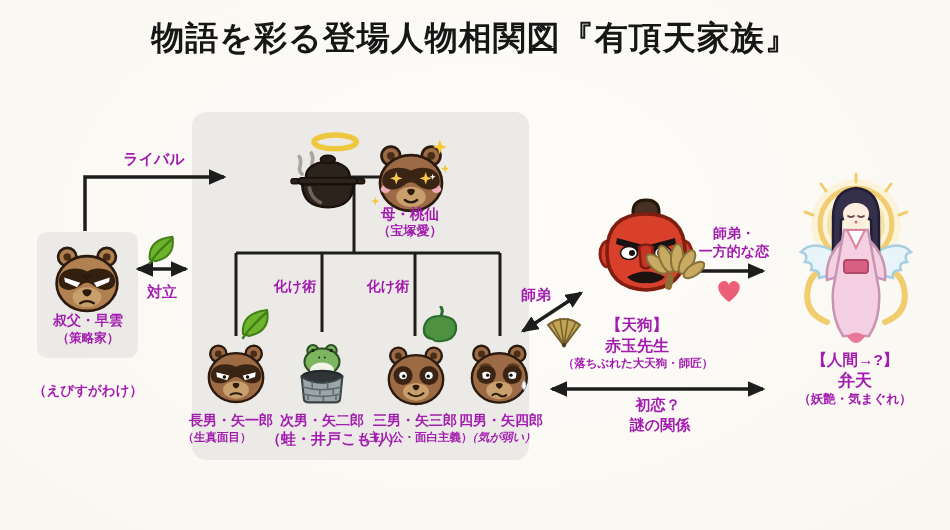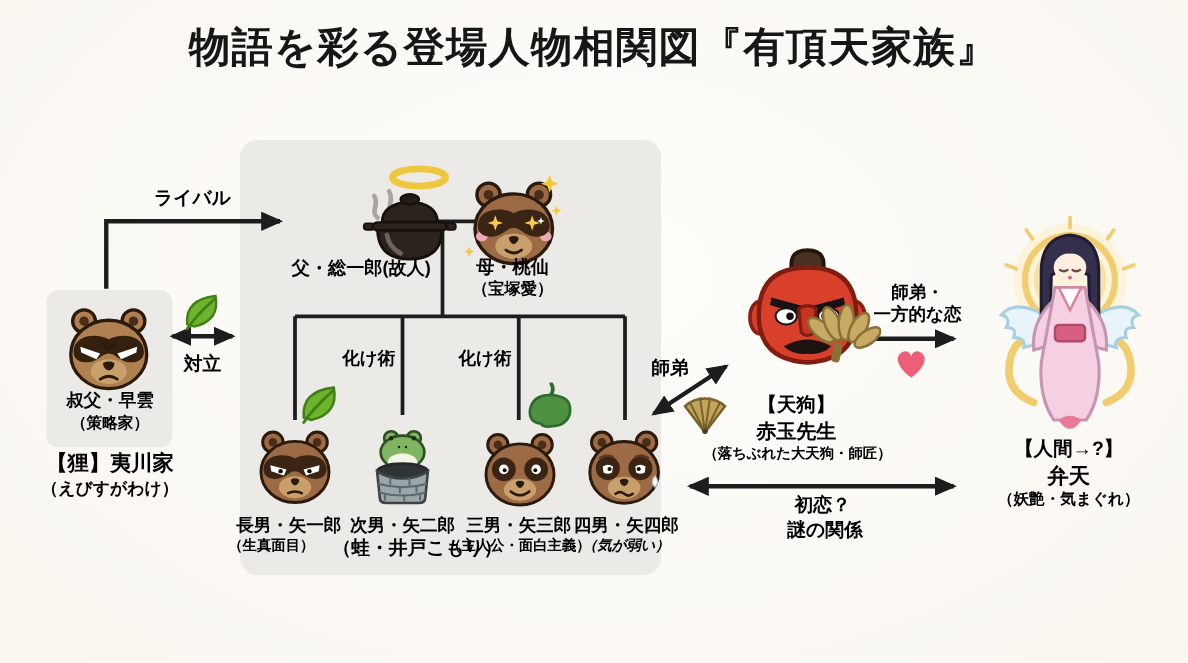--- a/index.html
+++ b/index.html
@@ -10,21 +10,21 @@
   }
   .stage{position:relative;width:950px;height:530px;}
   .title{
     position:absolute;top:16px;left:0;right:0;text-align:center;
     font-size:33px;font-weight:900;color:#161616;letter-spacing:1px;white-space:nowrap;
   }
   .panel{position:absolute;background:#eceae6;border-radius:14px;z-index:1;}
   .wires{position:absolute;left:0;top:0;z-index:2;pointer-events:none;}
   .chr{position:absolute;z-index:3;}
   .lbl{
-    position:absolute;z-index:4;text-align:center;color:#000000;
+    position:absolute;z-index:4;text-align:center;color:#a21caf;
     font-weight:800;line-height:1.12;white-space:nowrap;
   }
 </style>
 </head>
 <body>
 
 <div class="stage">
 
   <div class="title">物語を彩る登場人物相関図『有頂天家族』</div>
 
@@ -244,24 +244,22 @@
   <div class="lbl" style="left:104px;top:151px;width:100px;font-size:15px;">ライバル</div>
   <div class="lbl" style="left:128px;top:284px;width:68px;font-size:15px;">対立</div>
   <div class="lbl" style="left:510px;top:287px;width:52px;font-size:15px;">師弟</div>
   <div class="lbl" style="left:684px;top:226px;width:100px;font-size:14px;">師弟・</div>
   <div class="lbl" style="left:678px;top:244px;width:112px;font-size:14px;">一方的な恋</div>
   <div class="lbl" style="left:608px;top:397px;width:100px;font-size:15px;">初恋？</div>
   <div class="lbl" style="left:608px;top:417px;width:104px;font-size:15px;">謎の関係</div>
 
   <div class="lbl" style="left:33px;top:313px;width:110px;font-size:14px;">叔父・早雲</div>
   <div class="lbl" style="left:33px;top:331px;width:110px;font-size:12.5px;">（策略家）</div>
-  <div class="lbl" style="left:8px;top:361px;width:160px;font-size:17px;font-weight:900;">【狸】夷川家</div>
   <div class="lbl" style="left:8px;top:383px;width:160px;font-size:13.5px;">（えびすがわけ）</div>
 
-  <div class="lbl" style="left:216px;top:207px;width:146px;font-size:14.5px;">父・総一郎(故人)</div>
   <div class="lbl" style="left:362px;top:206px;width:96px;font-size:14.5px;">母・桃仙</div>
   <div class="lbl" style="left:362px;top:224px;width:96px;font-size:13px;">（宝塚愛）</div>
   <div class="lbl" style="left:263px;top:279px;width:64px;font-size:14px;">化け術</div>
   <div class="lbl" style="left:356px;top:279px;width:64px;font-size:14px;">化け術</div>
 
   <div class="lbl" style="left:183px;top:413px;width:96px;font-size:14px;">長男・矢一郎</div>
   <div class="lbl" style="left:169px;top:431px;width:96px;font-size:11.5px;">（生真面目）</div>
   <div class="lbl" style="left:272px;top:413px;width:100px;font-size:14px;">次男・矢二郎</div>
   <div class="lbl" style="left:266px;top:431px;width:112px;font-size:15px;">（蛙・井戸こもり）</div>
   <div class="lbl" style="left:366px;top:413px;width:98px;font-size:14px;">三男・矢三郎</div>

